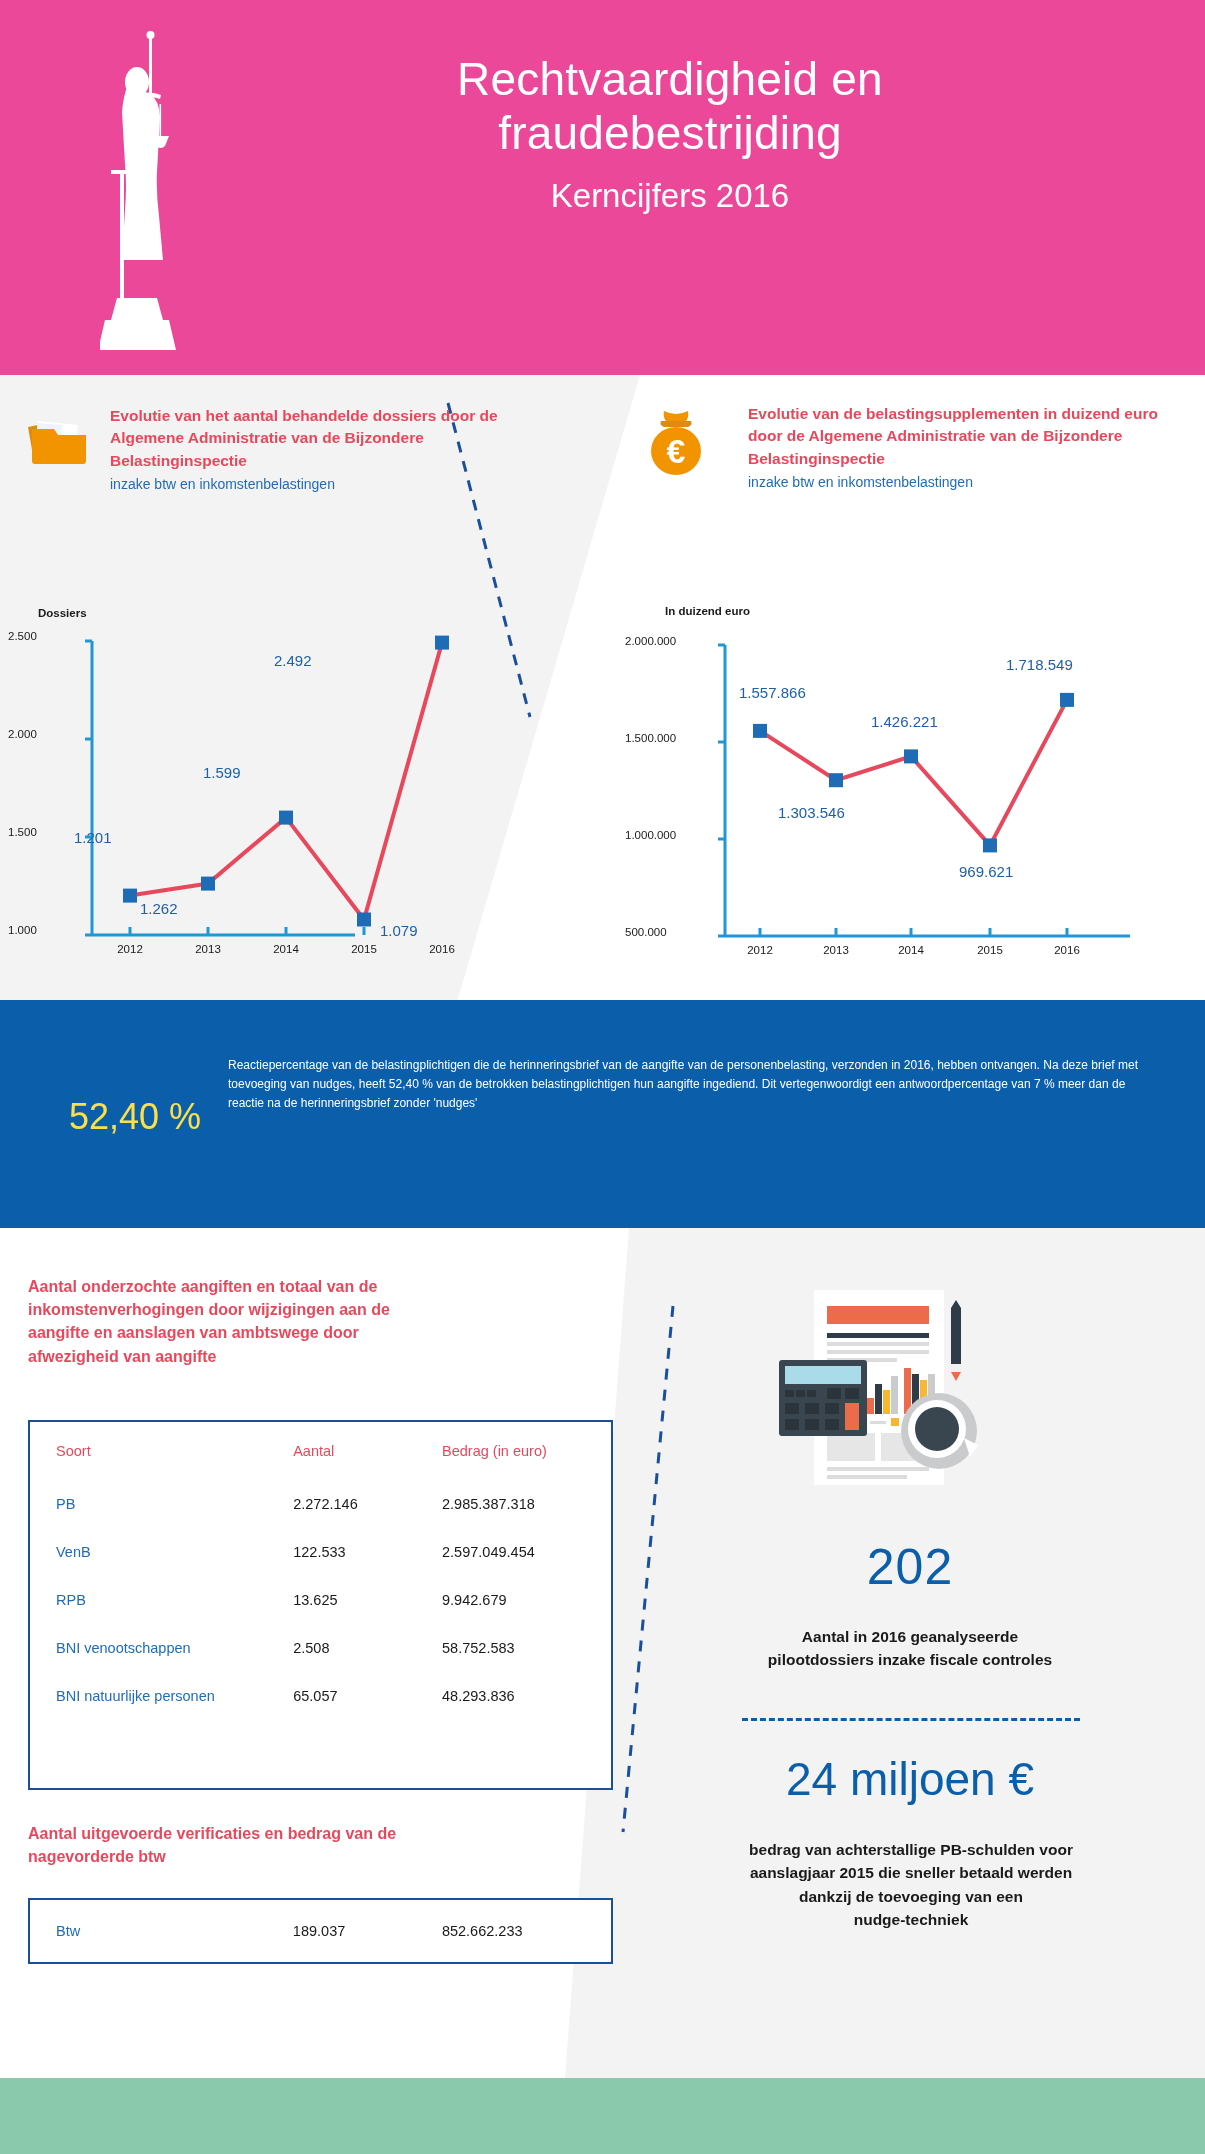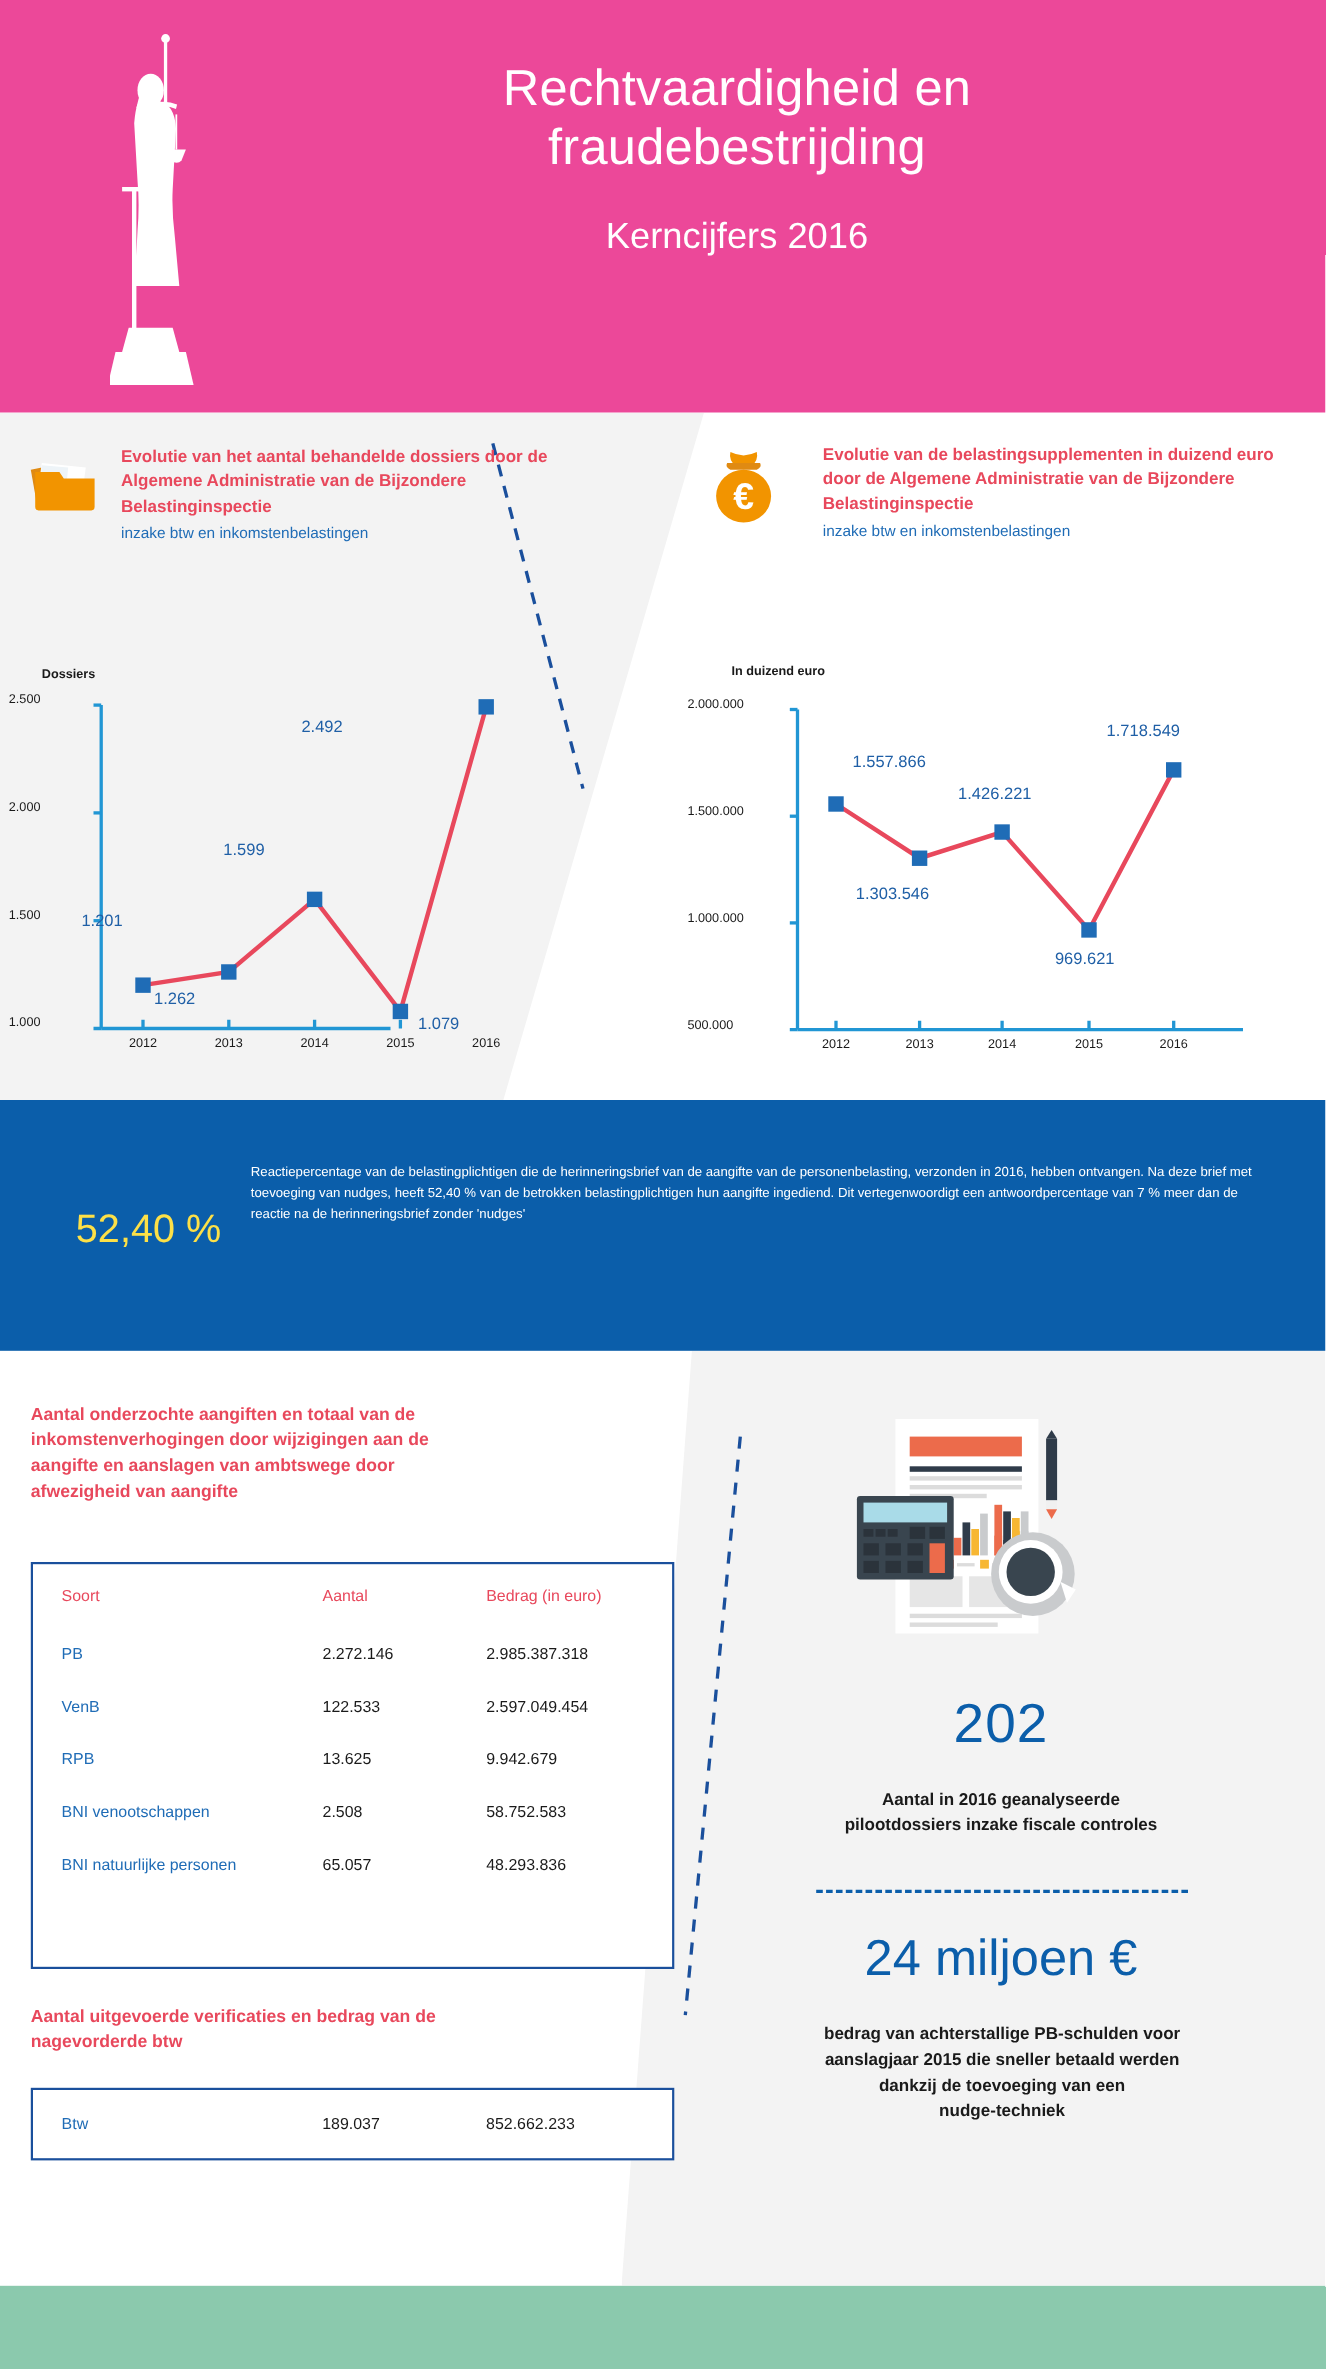--- a/index.html
+++ b/index.html
@@ -32,21 +32,21 @@
   }
   .lady-justice { position: absolute; left: 100px; top: 20px; width: 120px; height: 340px; }
   .header-titles {
     position: absolute; left: 300px; top: 52px; width: 740px;
     text-align: center; color: #ffffff;
   }
   .title-main {
     font-size: 46px; font-weight: 400; line-height: 1.18;
     letter-spacing: .2px;
   }
-  .title-sub { font-size: 33px; font-weight: 400; margin-top: 34px; }
+  .title-sub { font-size: 33px; font-weight: 400; margin-top: 16px; }
 
   
   .chart-block { position: absolute; }
   .chart-left  { left: 0;   top: 395px; width: 600px; height: 600px; }
   .chart-right { left: 600px; top: 395px; width: 605px; height: 600px; }
 
   .blk-icon { position: absolute; left: 22px; top: 18px; width: 72px; height: 62px; }
   .blk-head { position: absolute; left: 110px; top: 10px; width: 400px; }
   .chart-right .blk-head { width: 430px; }
   .blk-title {
@@ -297,21 +297,21 @@
       <rect x="383" y="443.4" width="14" height="14" fill="#1f6cb6"></rect>
       <rect x="460" y="297.9" width="14" height="14" fill="#1f6cb6"></rect>
     </svg>
 
     <div class="xtick" style="left:130px; top:549px; width:60px;">2012</div>
     <div class="xtick" style="left:206px; top:549px; width:60px;">2013</div>
     <div class="xtick" style="left:281px; top:549px; width:60px;">2014</div>
     <div class="xtick" style="left:360px; top:549px; width:60px;">2015</div>
     <div class="xtick" style="left:437px; top:549px; width:60px;">2016</div>
 
-    <div class="dlabel" style="left:139px; top:289px;margin-left:36px;">1.557.866</div>
+    <div class="dlabel" style="left:139px; top:289px;">1.557.866</div>
     <div class="dlabel" style="left:178px; top:409px;">1.303.546</div>
     <div class="dlabel" style="left:271px; top:318px;">1.426.221</div>
     <div class="dlabel" style="left:359px; top:468px;">969.621</div>
     <div class="dlabel" style="left:406px; top:261px;">1.718.549</div>
   </div>
 
   <div class="banner">
     <div class="banner-pct">52,40 %</div>
     <div class="banner-text">Reactiepercentage van de belastingplichtigen die de herinneringsbrief van de aangifte van de personenbelasting, verzonden in 2016, hebben ontvangen. Na deze brief met toevoeging van nudges, heeft 52,40 % van de betrokken belastingplichtigen hun aangifte ingediend. Dit vertegenwoordigt een antwoordpercentage van 7 % meer dan de reactie na de herinneringsbrief  zonder 'nudges'</div>
   </div>

